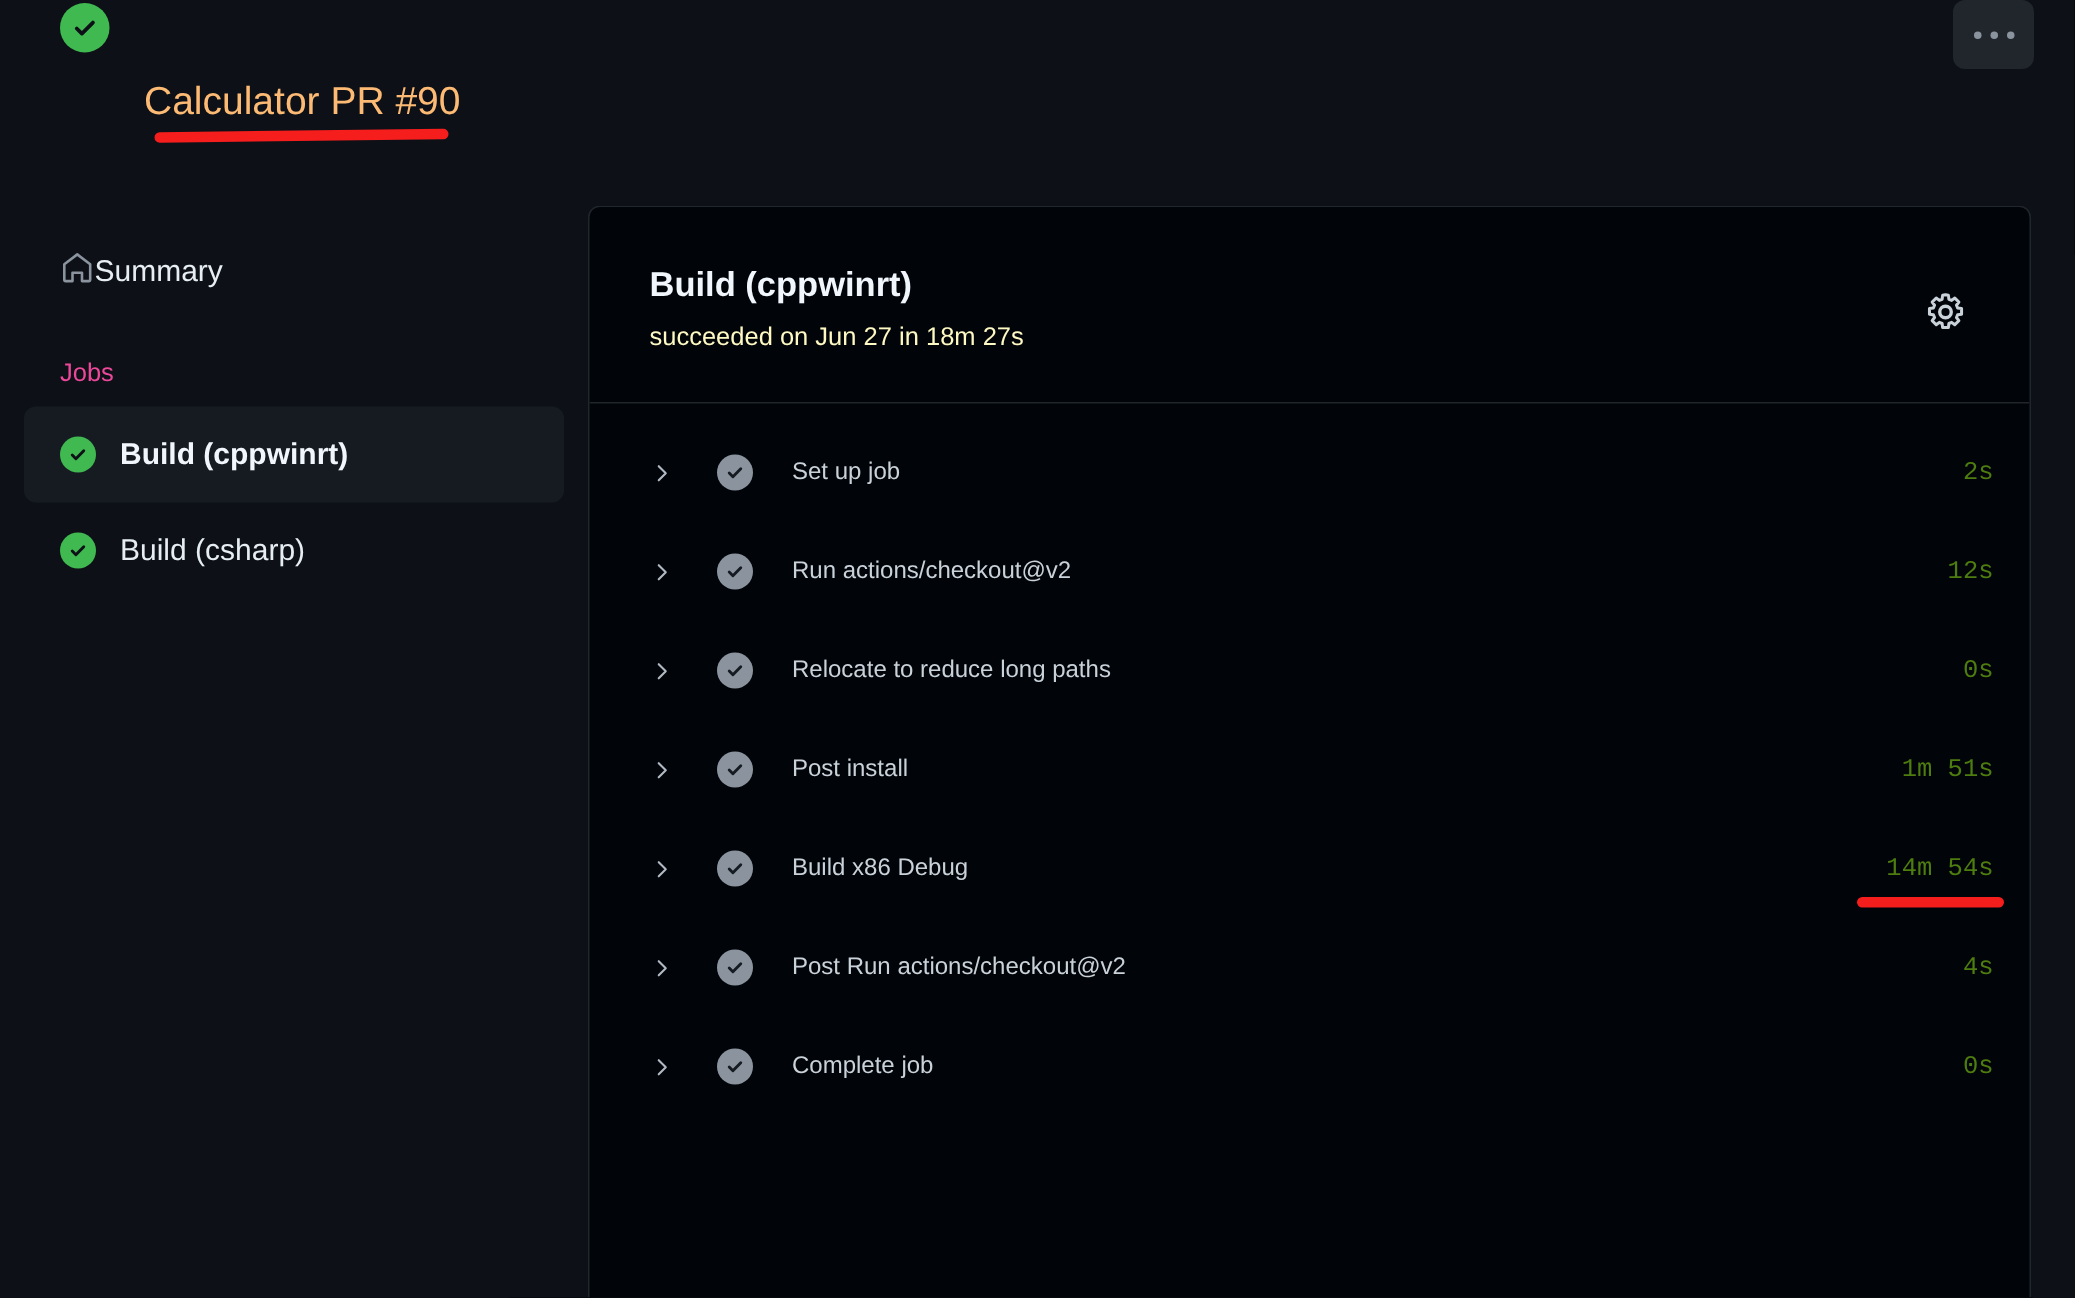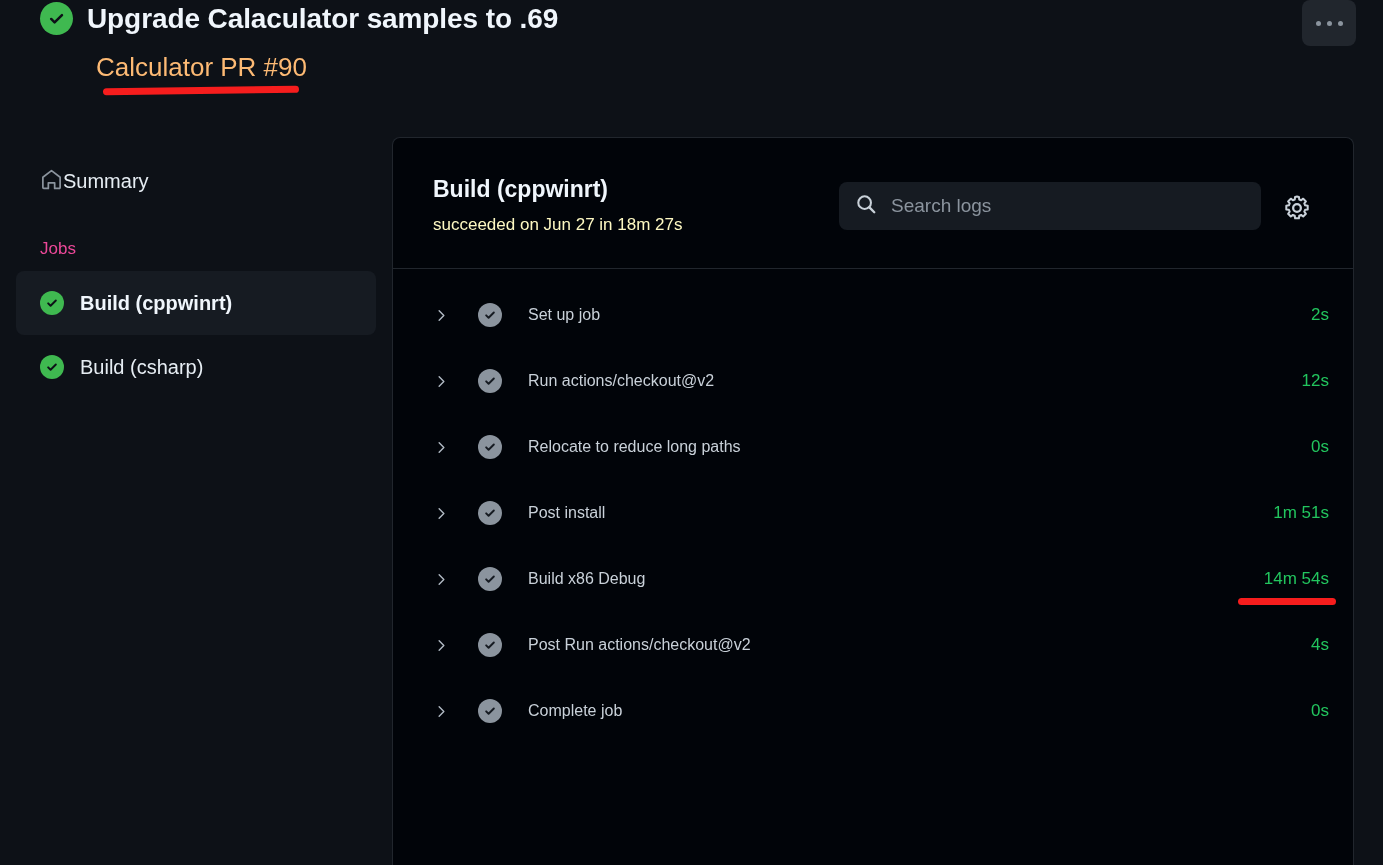--- a/index.html
+++ b/index.html
@@ -276,23 +276,23 @@
   }
 
   .step-label {
     font-size: 16px;
     color: #c9d1d9;
     white-space: nowrap;
   }
 
   .step-time {
     margin-left: auto;
-    font-family: Liberation Sans, sans-serif;
+    font-family: Liberation Mono, monospace;
     font-size: 17px;
-    color: #22c55e;
+    color: #4d7c0f;
     white-space: pre;
   }
 
   
   .annot-step {
     position: absolute;
     right: 17px;
     bottom: 7px;
     width: 98px;
     height: 7px;
@@ -304,21 +304,20 @@
 <body>
 
 <div class="page-header">
 
   <div class="title-row">
     <span class="status-check">
       <svg width="19" height="19" viewBox="0 0 16 16" aria-hidden="true">
         <path d="M3.5 8.4 L6.4 11.3 L12.6 5.1" fill="none" stroke="#0d1117" stroke-width="2.1" stroke-linecap="round" stroke-linejoin="round"></path>
       </svg>
     </span>
-    <span class="run-title">Upgrade Calaculator samples to .69</span>
   </div>
 
   <div class="subtitle-row">
     <span class="run-subtitle">Calculator PR #90</span>
   </div>
 
   <div class="annot-subtitle"></div>
 
   <div class="kebab-button">
     <span class="dot"></span>
@@ -358,29 +357,20 @@
     <span class="label">Build (csharp)</span>
   </div>
 </div>
 
 <div class="main-panel">
 
   <div class="panel-header">
     <div class="panel-title">Build (cppwinrt)</div>
     <div class="panel-subtitle">succeeded on Jun 27 in 18m 27s</div>
 
-    <div class="search-box">
-      <span>
-        <svg width="22" height="22" viewBox="0 0 16 16" aria-hidden="true">
-          <circle cx="7" cy="7" r="4.6" fill="none" stroke="#c9d1d9" stroke-width="1.5"></circle>
-          <path d="M10.5 10.5 L14 14" stroke="#c9d1d9" stroke-width="1.7" stroke-linecap="round"></path>
-        </svg>
-      </span>
-      <input class="search-input" type="text" placeholder="Search logs" style="">
-    </div>
 
     <div class="gear-button">
       <span>
         <svg width="28" height="28" viewBox="0 0 16 16" aria-hidden="true">
           <path d="M8 10.2a2.2 2.2 0 1 0 0-4.4 2.2 2.2 0 0 0 0 4.4z" fill="none" stroke="#c9d1d9" stroke-width="1.3"></path>
           <path d="M8 1.4 l1.1 0.25 0.2 1.5 1.05 0.44 1.2-0.92 1.55 1.55-0.92 1.2 0.44 1.05 1.5 0.2 0 2.19-1.5 0.2-0.44 1.05 0.92 1.2-1.55 1.55-1.2-0.92-1.05 0.44-0.2 1.5-2.19 0-0.2-1.5-1.05-0.44-1.2 0.92-1.55-1.55 0.92-1.2-0.44-1.05-1.5-0.2 0-2.19 1.5-0.2 0.44-1.05-0.92-1.2 1.55-1.55 1.2 0.92 1.05-0.44 0.2-1.5z" fill="none" stroke="#c9d1d9" stroke-width="1.15" stroke-linejoin="round"></path>
         </svg>
       </span>
     </div>
   </div>

